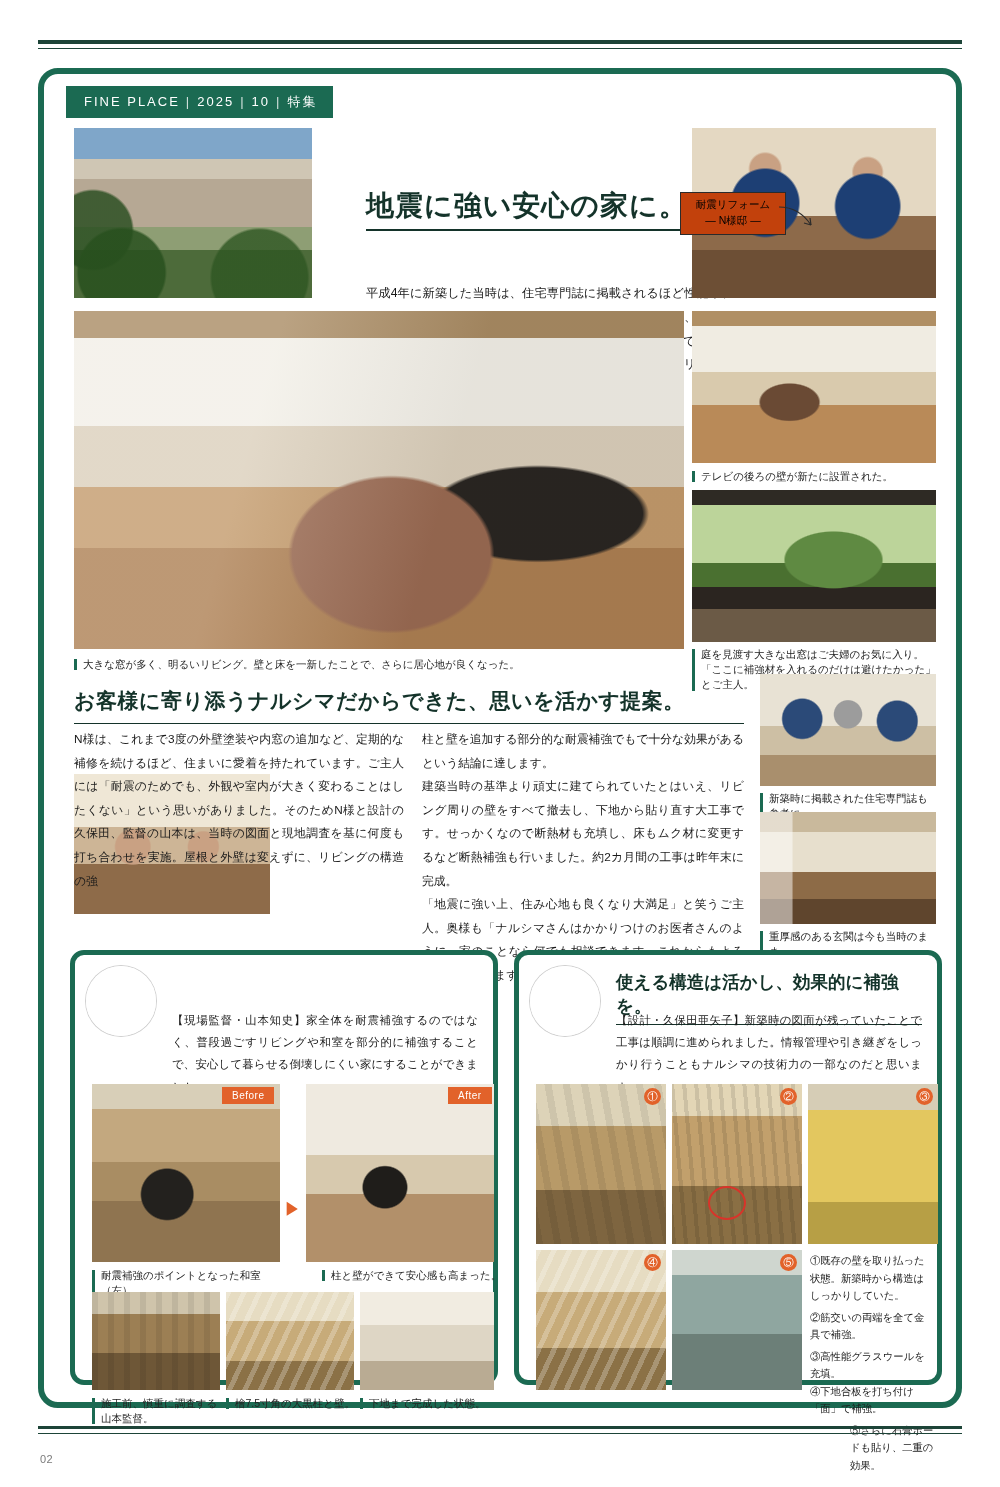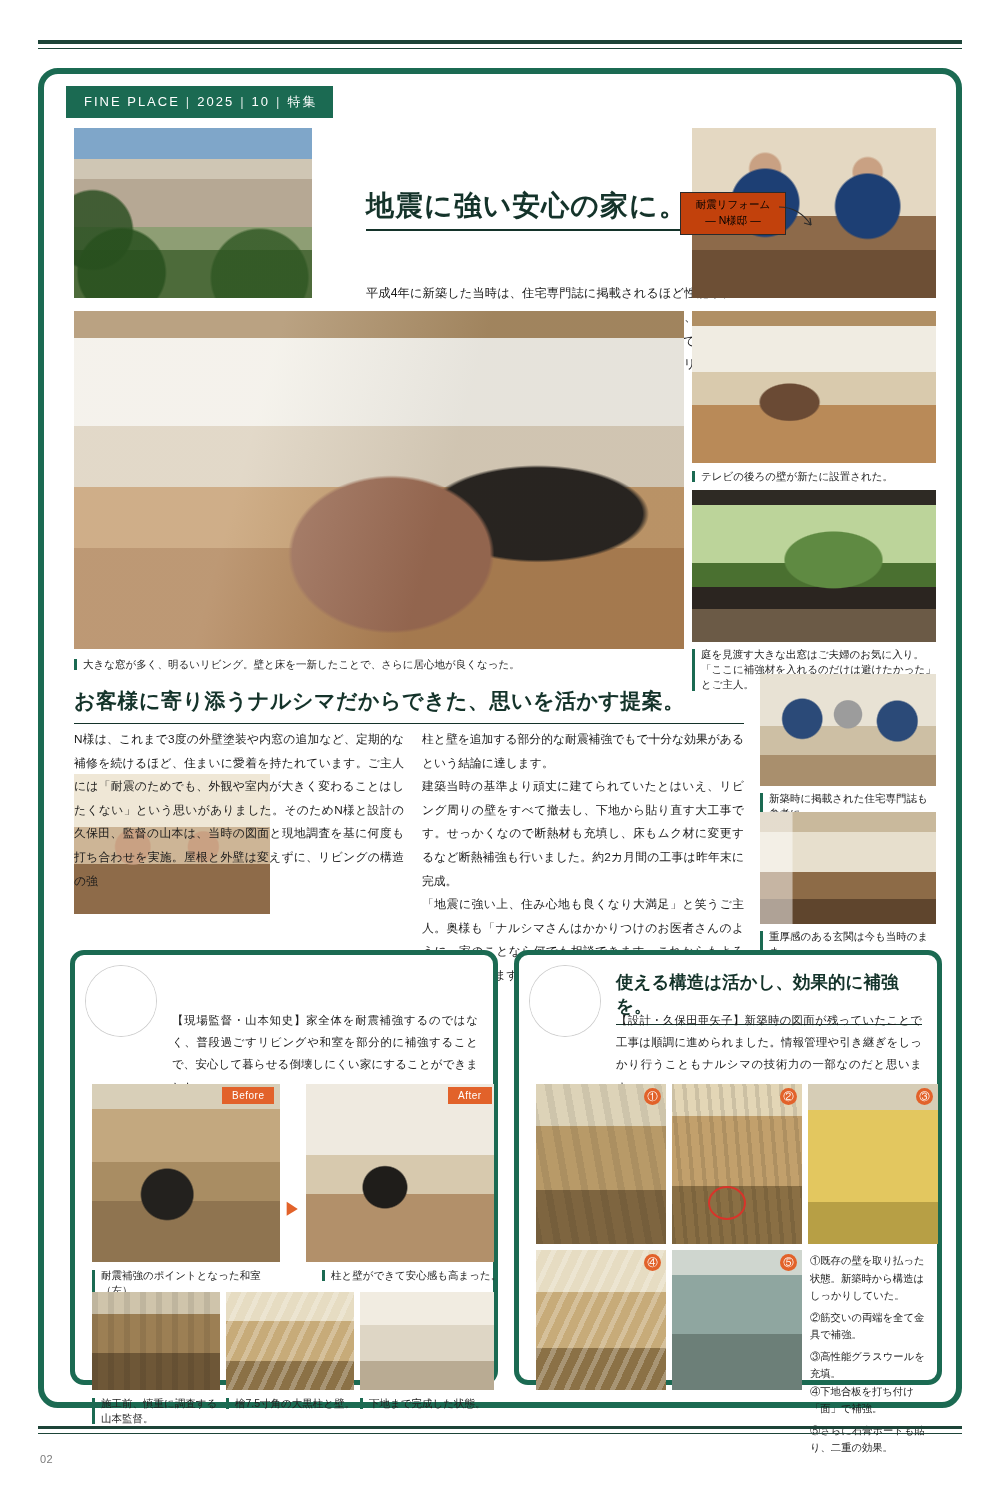--- a/index.html
+++ b/index.html
@@ -360,20 +360,20 @@
   <div class="photo" style="left:628px; top:1176px; width:130px; height:140px;">
     <div class="ph-inner ph-bluewall"></div>
   </div>
   <div class="num-badge" style="left:736px; top:1180px;">⑤</div>
 
   <div class="notes" style="left:766px; top:1178px; width:124px;">
     <div>①既存の壁を取り払った状態。新築時から構造はしっかりしていた。</div>
     <div style="margin-top:4px;">②筋交いの両端を全て金具で補強。</div>
     <div style="margin-top:4px;">③高性能グラスウールを充填。</div>
     <div style="">④下地合板を打ち付け「面」で補強。</div>
-    <div style="margin-top:4px;">⑤さらに石膏ボードも貼り、二重の効果。</div>
+    <div style="margin-top:4px;margin-left:40px;">⑤さらに石膏ボードも貼り、二重の効果。</div>
   </div>
 
 </div>
 
 <div class="rule-bot2"></div>
 <div class="rule-bot"></div>
 <div class="folio">02</div>
 
 </body></html>

